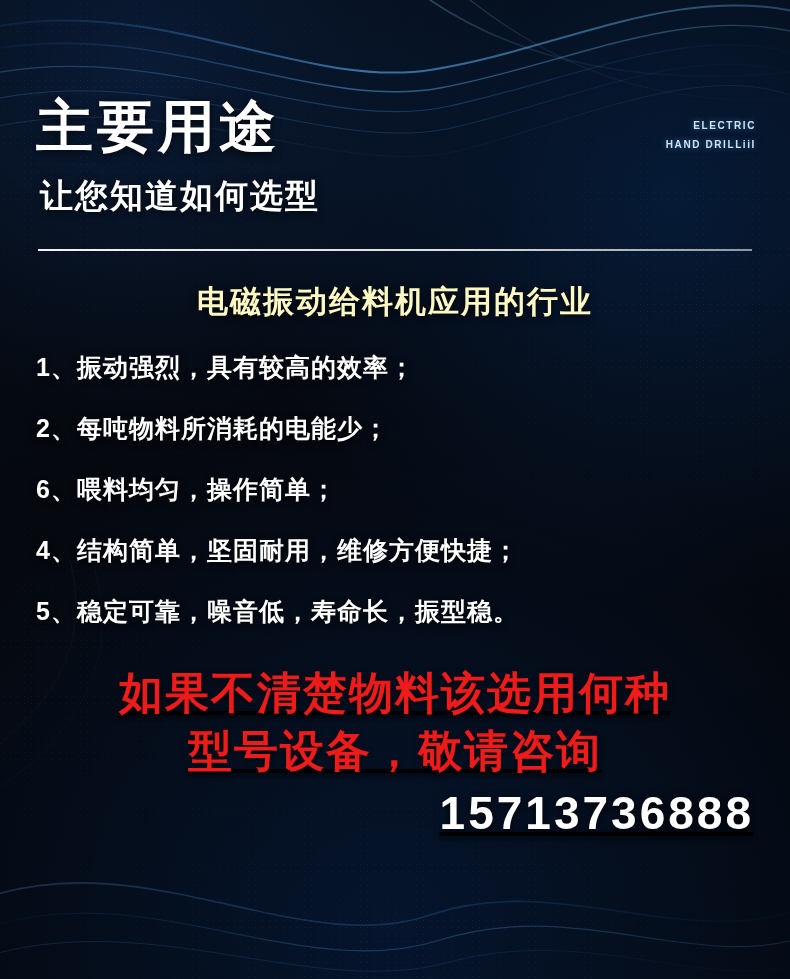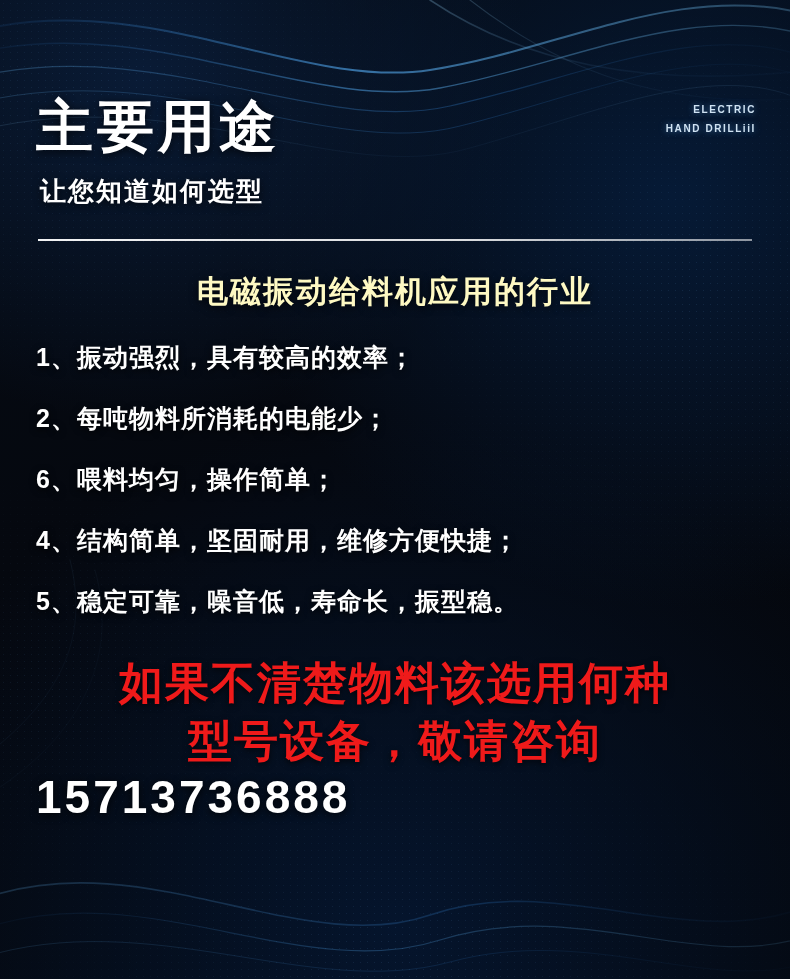--- a/index.html
+++ b/index.html
@@ -52,21 +52,21 @@
   .content {
     position: relative;
     z-index: 5;
     padding: 0 36px;
     height: 100%;
     box-sizing: border-box;
   }
 
   .corner-brand {
     position: absolute;
-    top: 100px;
+    top: 116px;
     right: 34px;
     text-align: right;
     color: #cfe2f2;
     font-size: 10px;
     letter-spacing: 1.6px;
     font-weight: bold;
     line-height: 1.9;
     z-index: 6;
     text-shadow: 0 0 6px rgba(90,160,230,0.6);
   }
@@ -78,21 +78,21 @@
     color: #ffffff;
     font-size: 57px;
     font-weight: bold;
     letter-spacing: 4px;
     line-height: 1.1;
     margin: 0 0 16px 0;
     text-shadow: 0 2px 10px rgba(0,0,0,0.8);
   }
   .sub-title {
     color: #ffffff;
-    font-size: 26px;
+    font-size: 33px;
     font-weight: bold;
     letter-spacing: 2px;
     margin: 0 0 0 4px;
     text-shadow: 0 2px 8px rgba(0,0,0,0.8);
   }
 
   .divider {
     margin: 30px 2px 0 2px;
     height: 2px;
     background: linear-gradient(90deg, rgba(255,255,255,0.95) 0%, rgba(255,255,255,0.85) 60%, rgba(255,255,255,0.55) 100%);
@@ -118,36 +118,37 @@
     font-size: 25px;
     font-weight: bold;
     letter-spacing: 1px;
     margin: 16px 0 28px 0;
     text-shadow: 0 2px 7px rgba(0,0,0,0.85);
   }
 
   .cta {
     margin-top: 36px;
     text-align: center;
+    text-decoration: underline;
   }
   .cta-line {
     color: #ef1a1a;
     font-size: 44px;
     font-weight: bold;
     letter-spacing: 2px;
     line-height: 1.32;
     text-shadow: 0 2px 6px rgba(0,0,0,0.7);
   }
   .phone {
     color: #ffffff;
     font-size: 46px;
     font-weight: bold;
     letter-spacing: 3px;
-    text-align: left;
-    margin-top: 0;
+    text-align: right;
+    margin-top: 6px;
     text-shadow: 0 2px 8px rgba(0,0,0,0.85);
   }
 </style>
 </head>
 <body>
 
 <div class="poster">
 
   <div class="bg-layer bg-base"></div>
 

